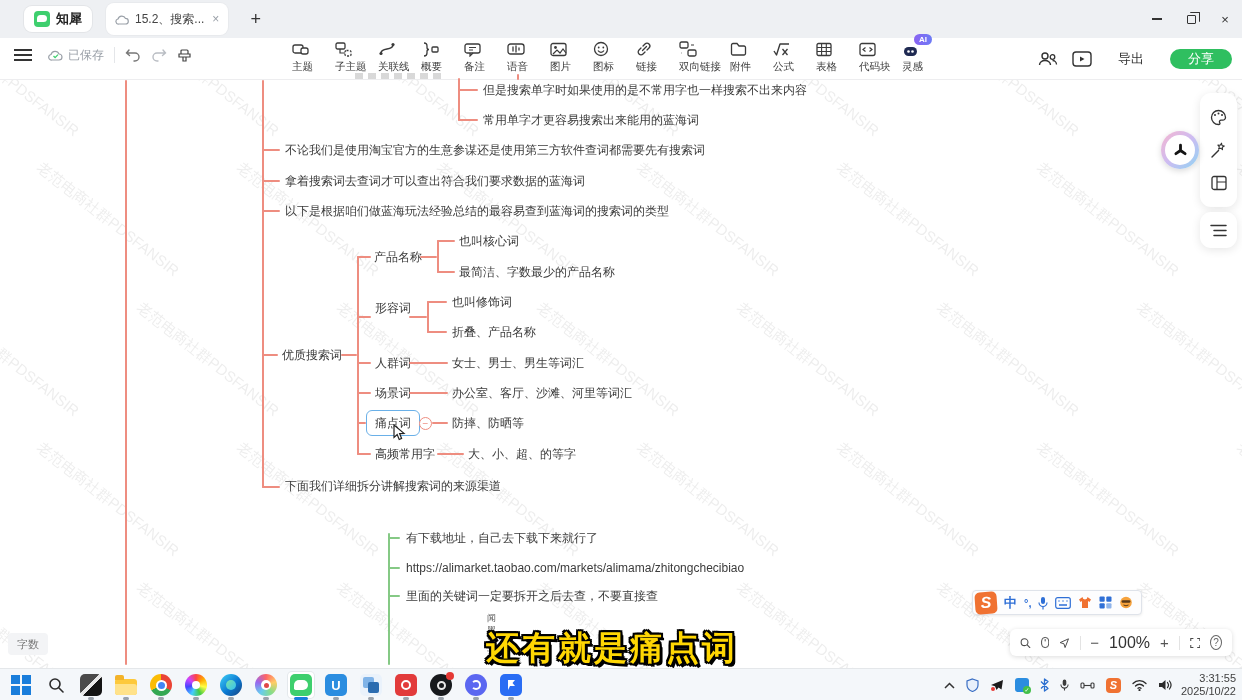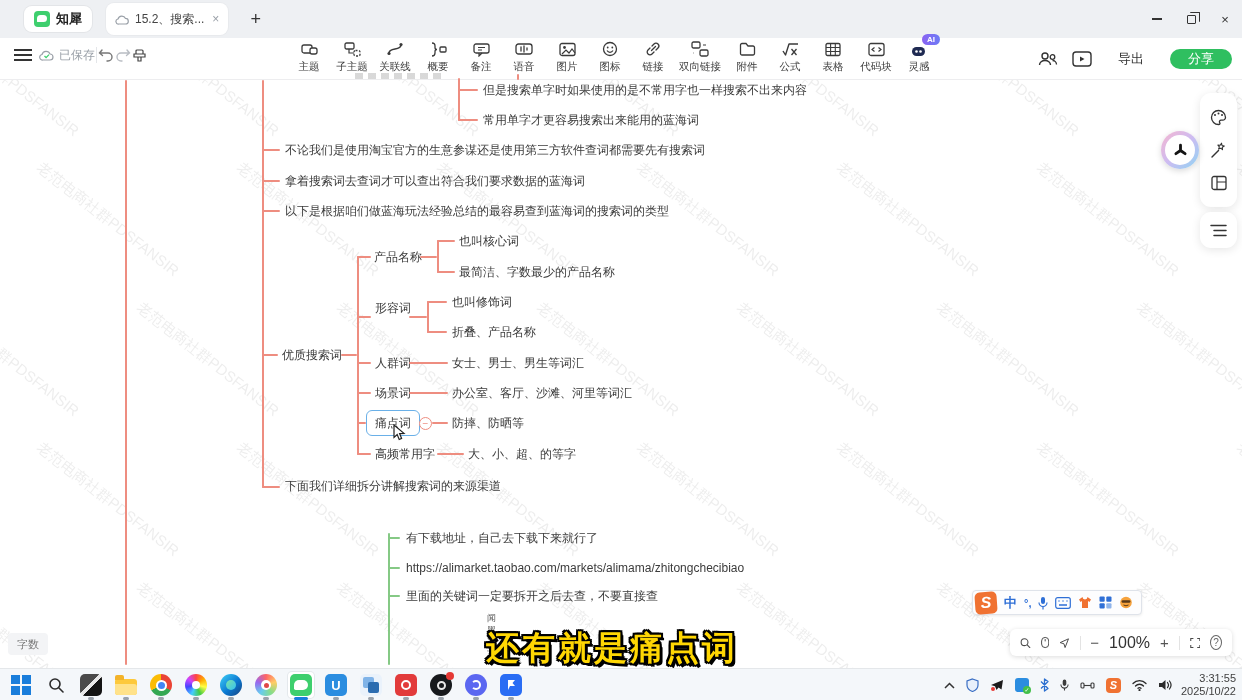--- a/index.html
+++ b/index.html
@@ -14,27 +14,27 @@
 .doctab{display:flex;align-items:center;gap:6px;background:#fff;border-radius:8px;height:26px;padding:16px 9px;margin-left:14px;box-shadow:0 0 0 1px #e8eaed;font-size:12px;color:#444}
 .closex{color:#9aa0a8;font-size:12px;margin-left:2px}
 .newtab{margin-left:22px;font-size:18px;color:#333}
 .wctl{position:absolute;right:0;top:0;height:38px;display:flex}
 .wbtn{width:34px;height:38px;display:flex;align-items:center;justify-content:center;color:#333;font-size:13px}
 .minbar{width:10px;height:1.5px;background:#333}
 .restorebox{width:9px;height:9px;border:1.2px solid #333;border-radius:1px;position:relative}
 .restorebox::after{content:"";position:absolute;left:2px;top:-4px;width:9px;height:9px;border:1.2px solid #333;border-left:none;border-bottom:none;border-radius:1px}
 
 .toolbar{position:absolute;top:38px;left:0;right:0;height:42px;background:#fff;border-bottom:1px solid #ededef}
-.tleft{position:absolute;left:8px;top:38px;height:34px;display:flex;align-items:center;gap:1px}
+.tleft{position:absolute;left:8px;top:38px;height:34px;display:flex;align-items:center;gap:10px}
 .hamb{width:18px;height:12px;border-top:2px solid #333;border-bottom:2px solid #333;position:relative;margin:0 6px}
 .hamb::after{content:"";position:absolute;left:0;top:3px;width:18px;height:2px;background:#333}
 .saved{display:flex;align-items:center;gap:5px;font-size:12px;color:#9aa0a8}
 .sep{width:1px;height:16px;background:#e4e6e9}
 .tgroup{position:absolute;left:292px;top:40px;display:flex;gap:9px}
-.titem{min-width:34px;display:flex;flex-direction:column;align-items:center;gap:2px;cursor:pointer}
+.titem{min-width:34px;display:flex;flex-direction:column;align-items:flex-start;gap:2px;cursor:pointer}
 .ticon{height:18px;display:flex;align-items:center;justify-content:center;position:relative}
 .tlabel{font-size:10.5px;color:#3c3c3c;white-space:nowrap}
 .aibadge{position:absolute;top:-6px;right:-12px;background:linear-gradient(90deg,#8a63f2,#6d7bf5);color:#fff;font-size:8px;font-weight:bold;border-radius:7px;padding:1px 5px}
 .tright{position:absolute;right:10px;top:38px;height:42px;display:flex;align-items:center;gap:14px}
 .exportbtn{font-size:13px;color:#333;padding:6px 12px}
 .sharebtn{background:#2fbf60;color:#fff;font-size:13px;border-radius:16px;padding:1px 18px}
 
 .hl,.vl{position:absolute;background:#ee8d80;border-radius:2px}
 .hl{height:2px}.vl{width:2px}
 .gl{background:#85c985}

